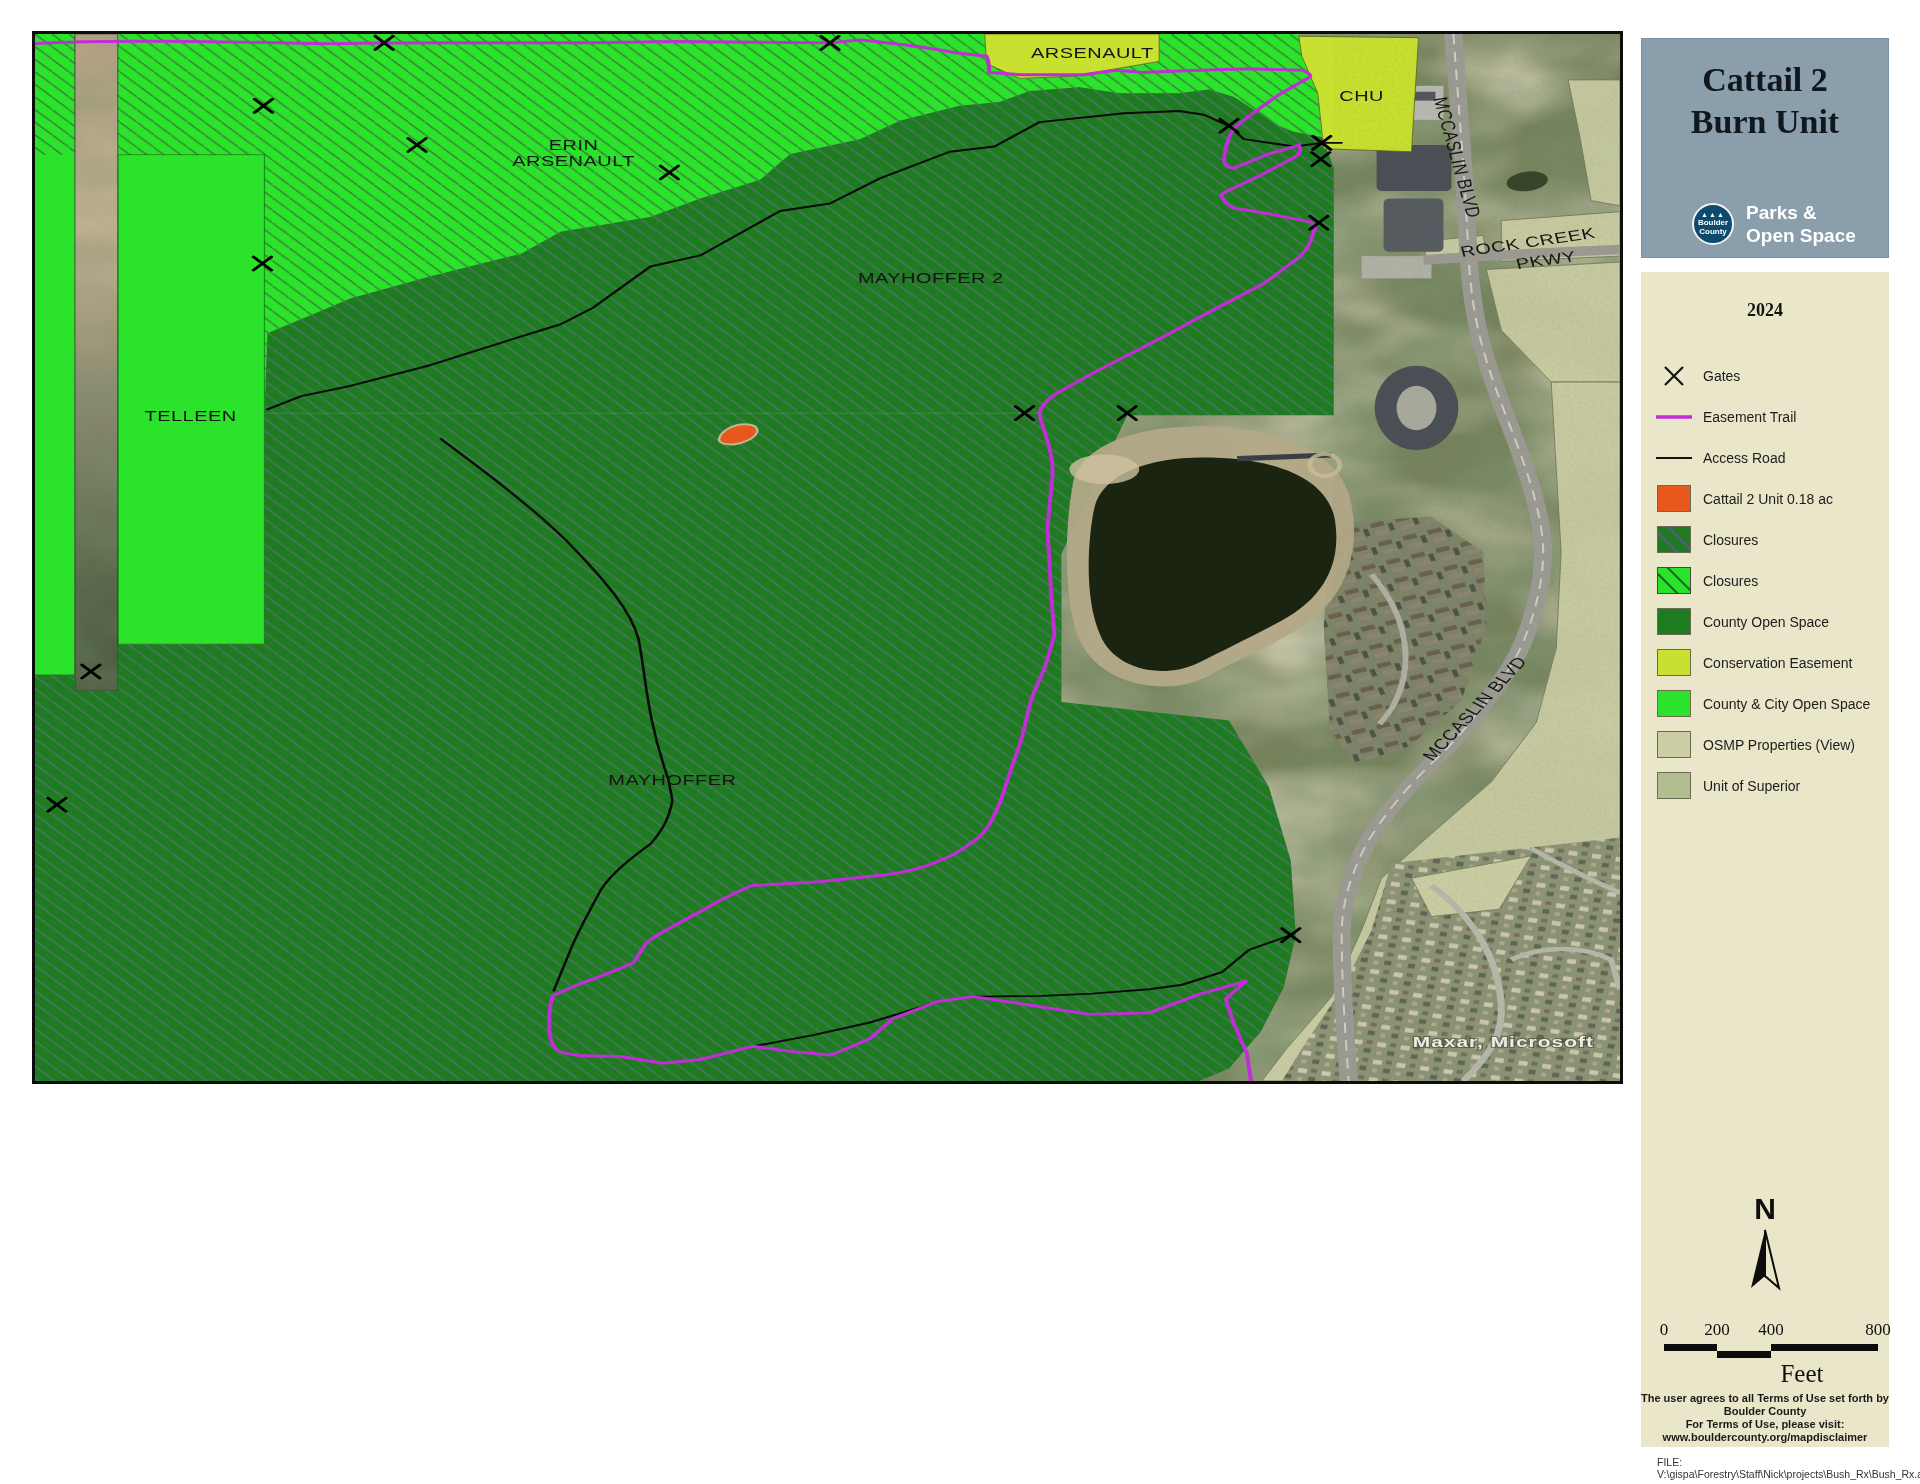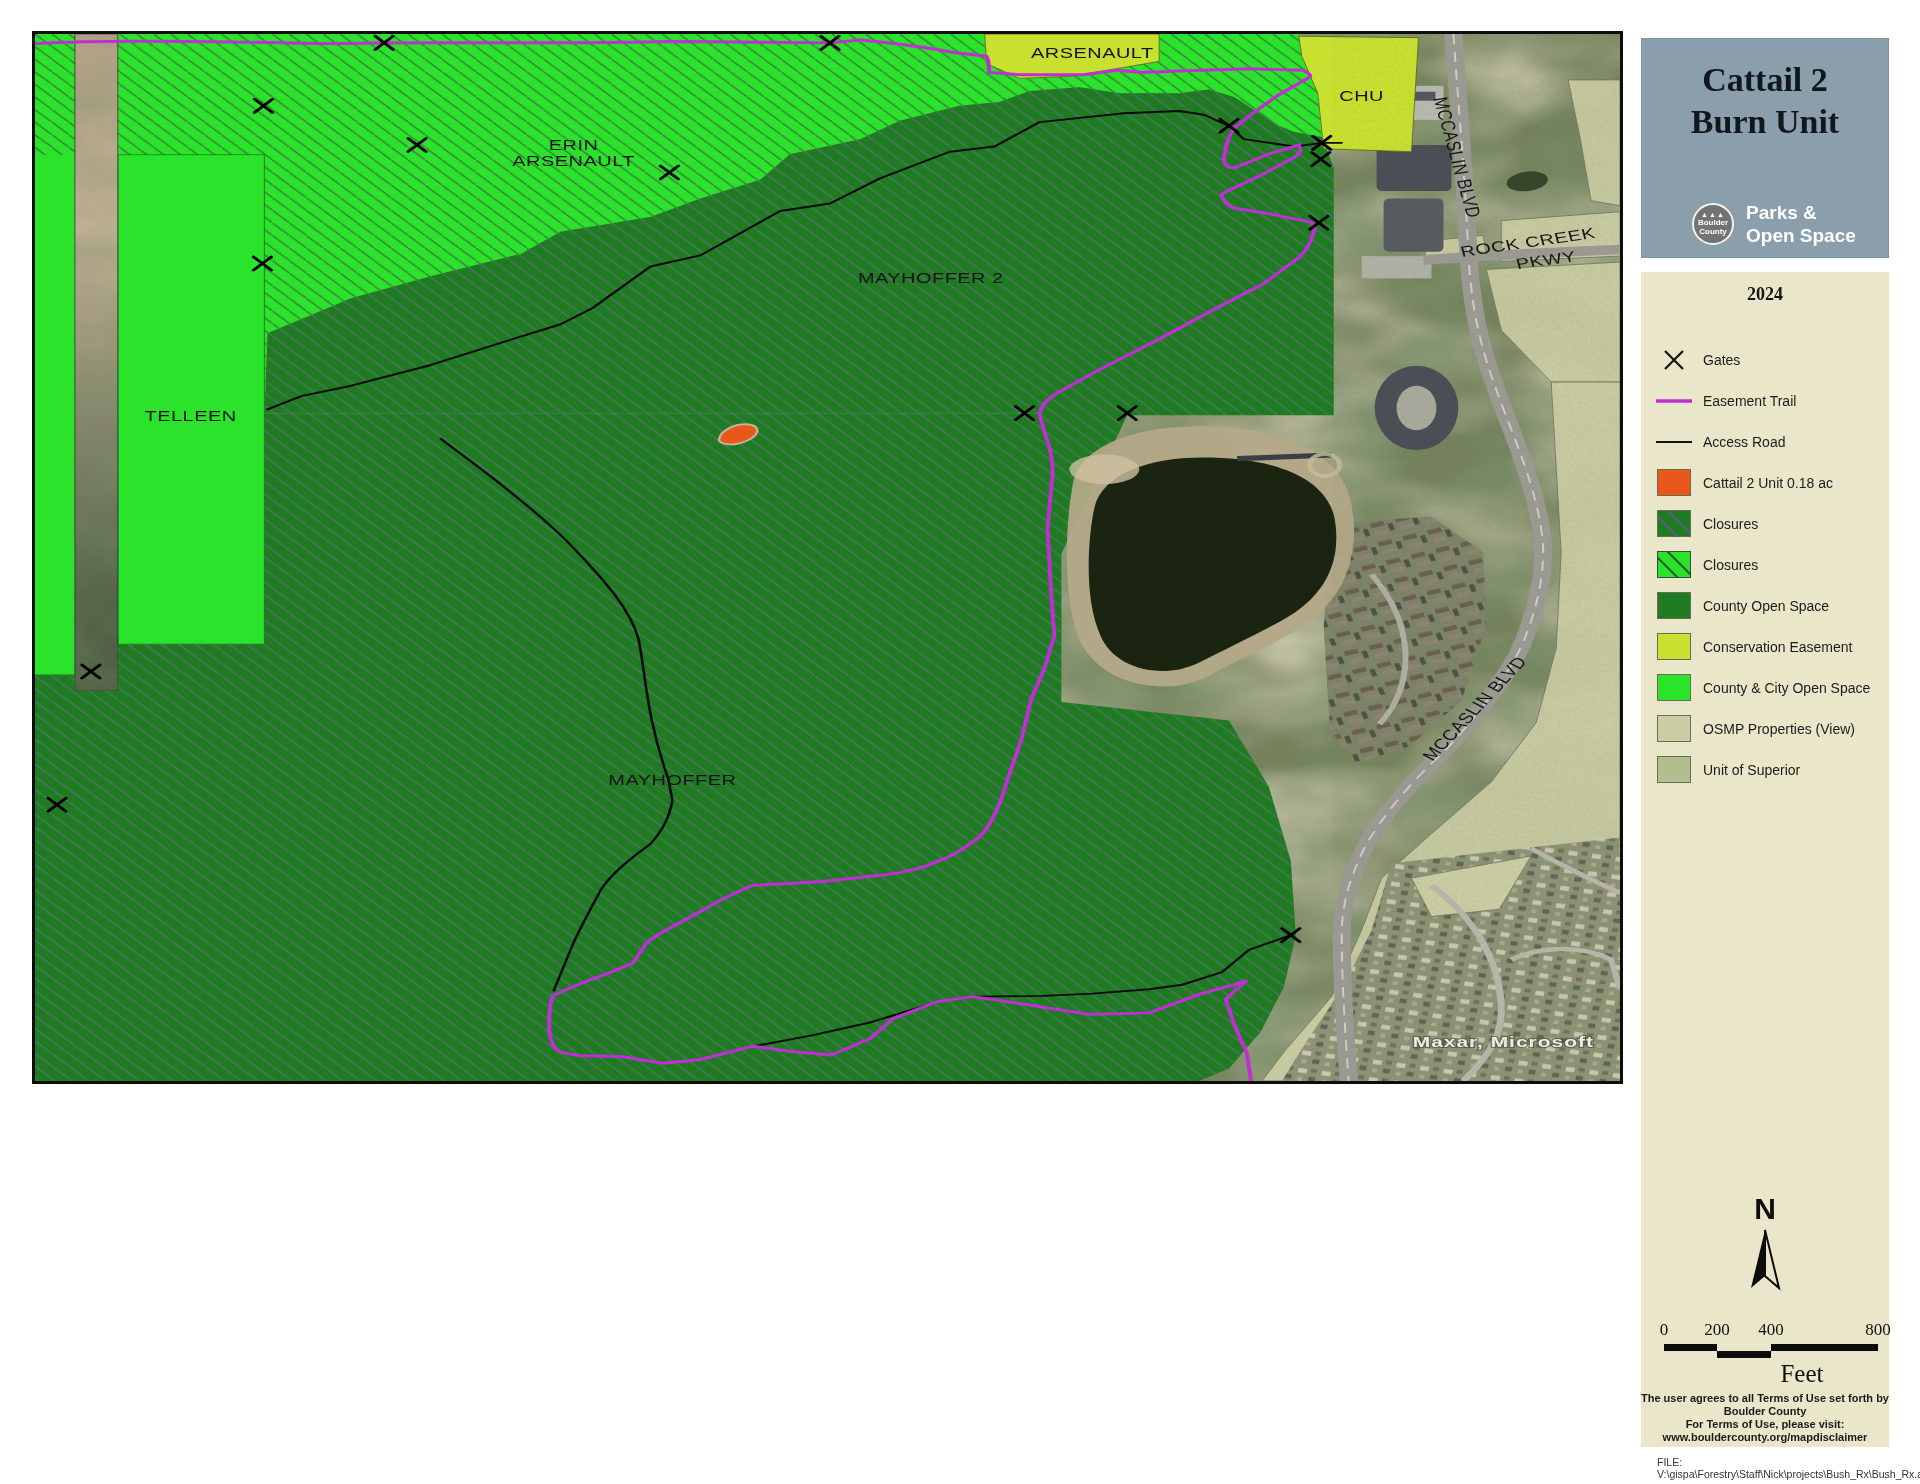--- a/index.html
+++ b/index.html
@@ -6,26 +6,26 @@
   #page{position:relative;width:1920px;height:1484px;background:#ffffff;font-family:"Liberation Sans",sans-serif;overflow:hidden;}
 
   
   #map-frame{position:absolute;left:32px;top:31px;width:1591px;height:1053px;border:3px solid #0d0d0d;box-sizing:border-box;background:#22c55e;}
   #map-frame svg{display:block;width:100%;height:100%;}
 
   
   #title-panel{position:absolute;left:1641px;top:38px;width:248px;height:220px;background:#8A9EAC;border:1px solid #7c93a2;box-sizing:border-box;}
   .map-title{font-family:"Liberation Serif",serif;font-weight:bold;font-size:34px;color:#10181d;text-align:center;line-height:42px;margin-top:20px;}
   .dept-row{position:absolute;left:50px;top:162px;display:flex;align-items:center;gap:12px;}
-  .logo-circle{width:42px;height:42px;border-radius:50%;background:#737373;color:#ffffff;display:flex;flex-direction:column;align-items:center;justify-content:center;font-size:8px;font-weight:bold;line-height:9px;border:2px solid #f2f2f2;box-sizing:border-box;text-align:right;}
+  .logo-circle{width:42px;height:42px;border-radius:50%;background:#0c4a6e;color:#ffffff;display:flex;flex-direction:column;align-items:center;justify-content:center;font-size:8px;font-weight:bold;line-height:9px;border:2px solid #f2f2f2;box-sizing:border-box;text-align:right;}
   .logo-mtn{font-size:7px;line-height:6px;letter-spacing:1px;}
   .dept-text{color:#ffffff;font-weight:bold;font-size:19px;line-height:23px;}
 
   #legend-panel{position:absolute;left:1641px;top:272px;width:248px;height:1175px;background:#E9E6C9;}
-  .legend-year{font-family:"Liberation Serif",serif;font-weight:bold;font-size:18px;color:#141414;text-align:center;margin-top:12px;}
+  .legend-year{font-family:"Liberation Serif",serif;font-weight:bold;font-size:18px;color:#141414;text-align:center;margin-top:28px;}
   .legend-heading{font-family:"DejaVu Sans",sans-serif;font-weight:bold;font-size:41px;color:#0e0e0e;text-align:center;margin-top:14px;letter-spacing:1px;}
   .legend-items{margin-top:34px;}
   .legend-row{display:flex;align-items:center;height:41px;padding-left:12px;}
   .legend-row .sym{width:42px;display:flex;justify-content:center;align-items:center;flex:none;}
   .legend-row .lbl{font-size:14px;color:#1c1c1c;padding-left:8px;}
   .swatch{width:34px;height:27px;flex:none;}
 
   .legend-footer{position:absolute;left:0;top:920px;width:248px;}
   .north-n{font-size:30px;font-weight:bold;color:#0e0e0e;text-align:center;}
   .north-svg{display:block;margin:0 auto;}

